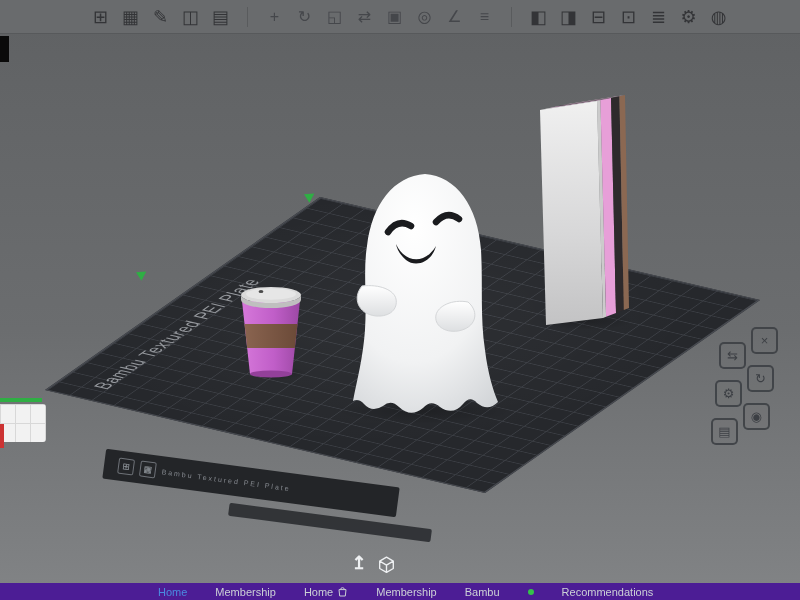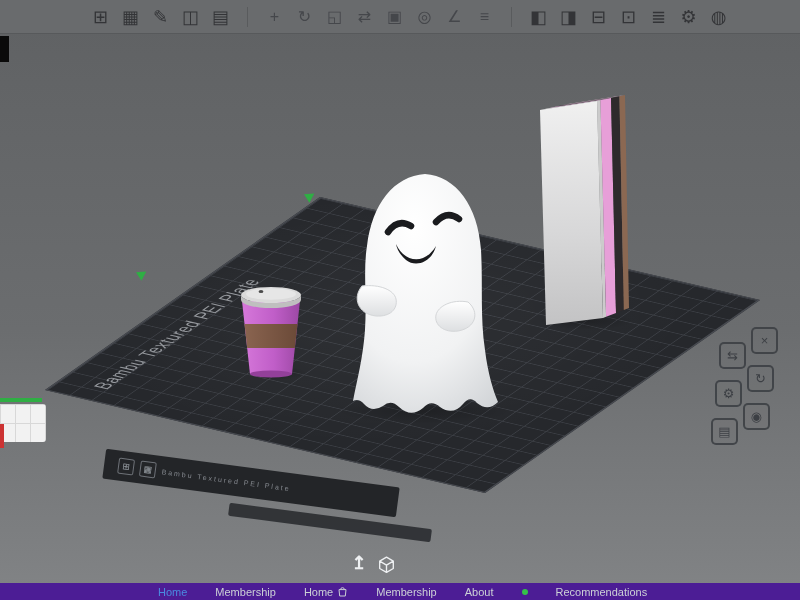--- a/index.html
+++ b/index.html
@@ -239,16 +239,16 @@
 <div class="bottom-bar">
   <span class="nav-item active">Home</span>
   <span class="nav-item">Membership</span>
   <span class="nav-item">
     <span>Home</span>
     <svg width="11" height="11" viewBox="0 0 11 11">
       <path d="M2 3.6 h7 l-0.7 6.4 h-5.6 z M3.6 3.6 a1.9 1.9 0 0 1 3.8 0" fill="none" stroke="#c9ced3" stroke-width="1"></path>
     </svg>
   </span>
   <span class="nav-item">Membership</span>
-  <span class="nav-item">About</span>
+  <span class="nav-item">Bambu</span>
   <span class="status-dot"></span>
   <span class="nav-item">Recommendations</span>
 </div>
 
 </body></html>

